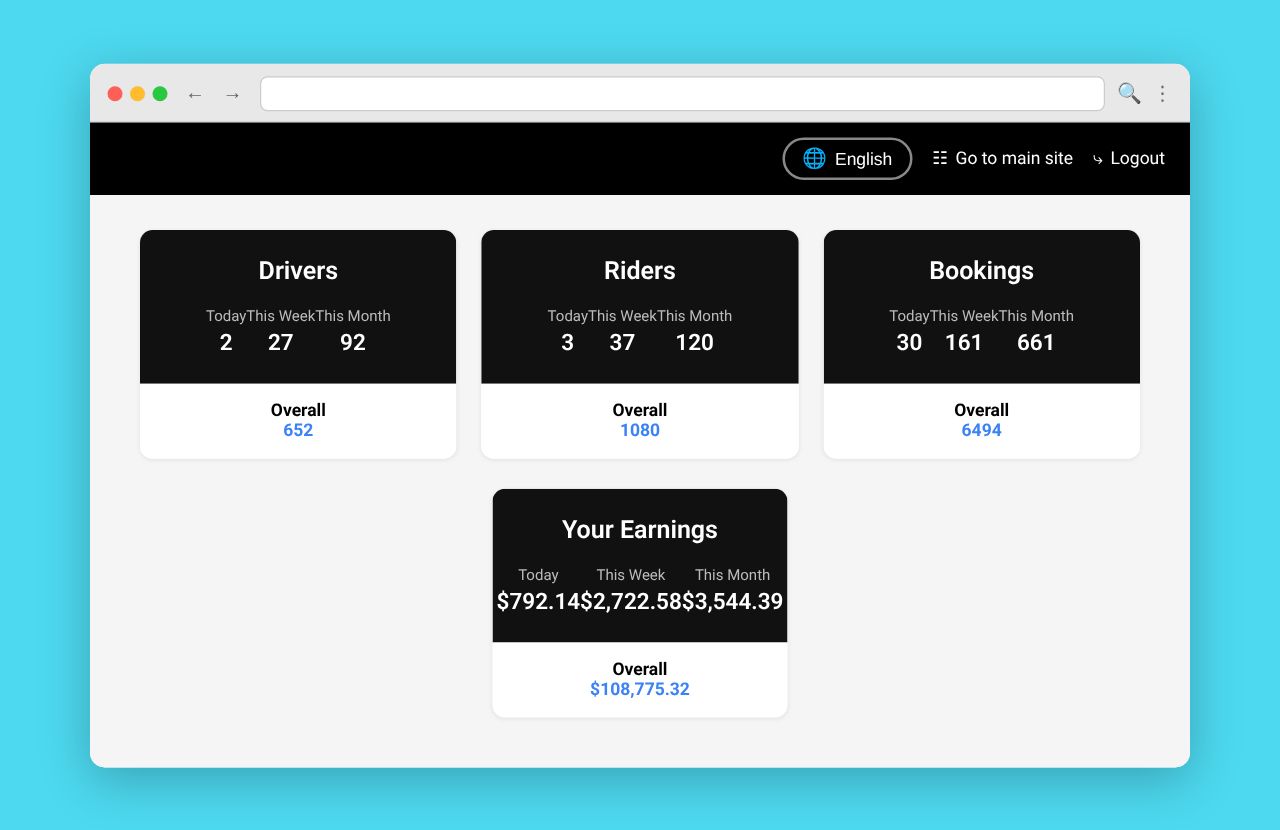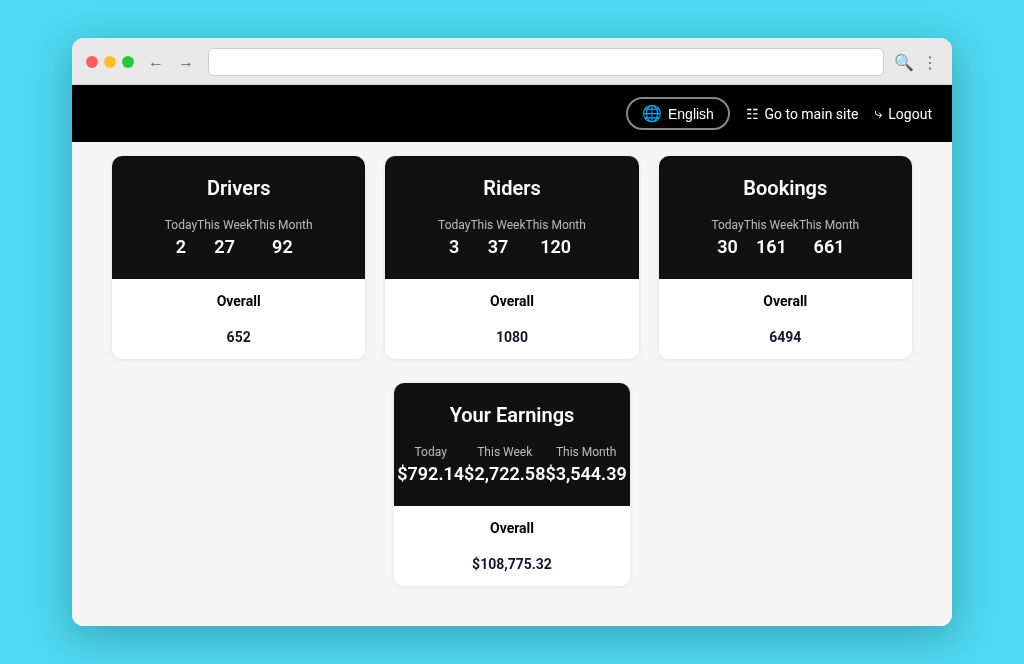--- a/index.html
+++ b/index.html
@@ -124,21 +124,21 @@
       text-decoration: none;
     }
 
     .nav-link-icon {
       font-size: 14px;
     }
 
     
     .main-content {
       background: #f5f5f5;
-      padding: 14px 40px 40px;
+      padding: 28px 40px 40px;
     }
 
     .cards-row {
       display: flex;
       gap: 20px;
       margin-bottom: 24px;
     }
 
     .stat-card {
       flex: 1;
@@ -193,22 +193,21 @@
 
     .footer-label {
       font-weight: 700;
       font-size: 14px;
       color: #000;
     }
 
     .footer-value {
       font-weight: 700;
       font-size: 14px;
-      color: #0f172a;
-      margin-top: 20px;
+      color: #3b82f6;
     }
 
     
     .earnings-row {
       display: flex;
       justify-content: center;
     }
 
     .earnings-card {
       width: calc(33.333% + 10px);

